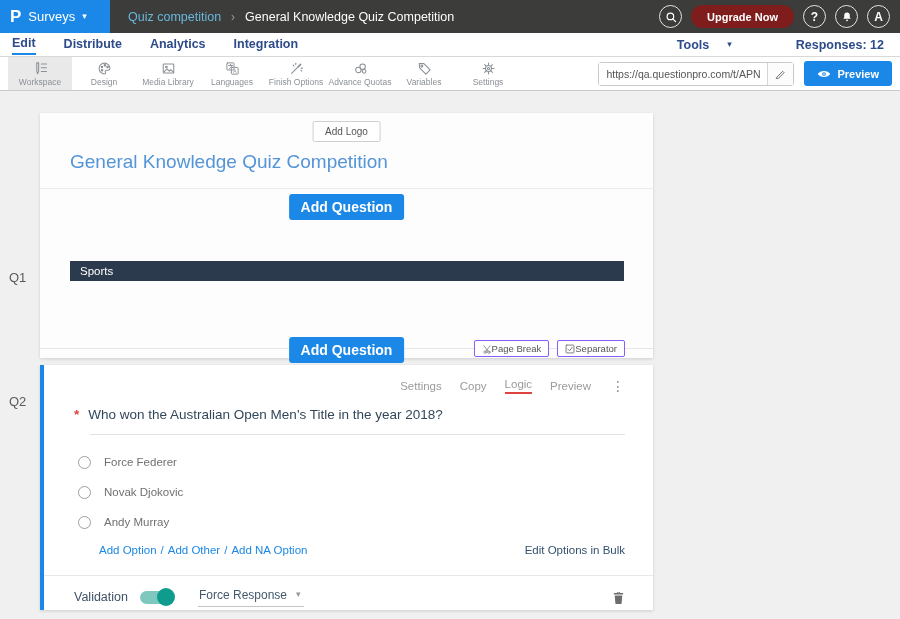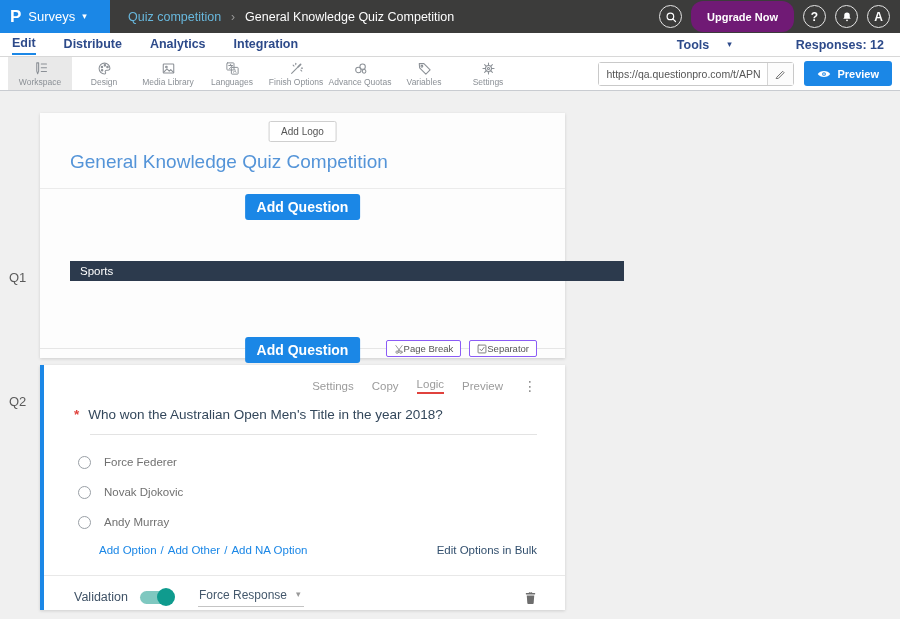--- a/index.html
+++ b/index.html
@@ -12,21 +12,21 @@
   .brand { width:110px; height:33px; background:#1b87e6; color:#fff; display:flex; align-items:center; padding:0 10px; gap:7px; cursor:pointer; }
   .brand .logo { font-weight:bold; font-size:17px; line-height:1; }
   .brand .label { font-size:13px; }
   .caret { font-size:9px; line-height:1; }
   .crumbs { display:flex; align-items:center; gap:10px; margin-left:18px; }
   .crumb-parent { color:#68b7dc; font-size:12.5px; cursor:pointer; }
   .crumb-sep { color:#9a9a9a; font-size:12px; }
   .crumb-current { color:#fdfdfd; font-size:12.5px; }
   .top-actions { margin-left:auto; display:flex; align-items:center; gap:9px; padding-right:10px; }
   .circle-btn { width:23px; height:23px; border:1.6px solid #e4e4e4; border-radius:50%; color:#fff; display:flex; align-items:center; justify-content:center; font-size:12px; font-weight:bold; cursor:pointer; background:transparent; }
-  .upgrade-btn { background:#701a75; color:#fff; border:none; border-radius:12px; height:31px; padding:0 16px; font-size:11px; font-weight:bold; cursor:pointer; }
+  .upgrade-btn { background:#7f1d1d; color:#fff; border:none; border-radius:12px; height:23px; padding:0 16px; font-size:11px; font-weight:bold; cursor:pointer; }
 
   
   .tabbar { height:24px; background:#fff; border-bottom:1px solid #d8d8d8; display:flex; align-items:center; font-size:12.5px; color:#2d4a8a; font-weight:bold; padding:0 12px; }
   .tab { margin-right:28px; cursor:pointer; padding:2px 0 3px 0; }
   .tab.active { border-bottom:2px solid #1b87e6; }
   .tab-right { margin-left:auto; display:flex; align-items:center; gap:32px; padding-right:4px; }
   .tools { cursor:pointer; display:flex; align-items:center; gap:18px; }
   .tools .caret { color:#2d4a8a; }
   .responses { cursor:pointer;padding-left:32px; }
 
@@ -41,21 +41,21 @@
   .url-box { display:flex; align-items:stretch; border:1px solid #c9c9c9; border-radius:3px; background:#fff; height:24px; }
   .url-input { border:none; outline:none; width:168px; font-size:10.5px; color:#555; padding:0 7px; font-family:inherit; background:#fff; }
   .url-edit { width:26px; display:flex; align-items:center; justify-content:center; border-left:1px solid #d5d5d5; color:#6b6b6b; cursor:pointer; background:#fcfcfc; }
   .preview-btn { background:#1b87e6; color:#fff; border:none; border-radius:3px; height:25px; padding:0 13px; font-size:11px; font-weight:bold; display:flex; align-items:center; gap:6px; cursor:pointer; }
 
   
   .canvas { position:relative; width:900px; height:528px; background:#f0f0f0; }
   .q-gutter-label { position:absolute; left:9px; color:#5a5a5a; font-size:13px; }
   #q1-label { top:179px; }
   #q2-label { top:303px; }
-  .card { position:absolute; left:40px; width:525px; background:#fdfdfd; box-shadow:0 1px 3px rgba(0,0,0,.14); }
+  .card { position:absolute; left:40px; width:613px; background:#fdfdfd; box-shadow:0 1px 3px rgba(0,0,0,.14); }
   .card1 { top:22px; height:245px; }
   .card2 { top:274px; height:245px; background:#fff; border-left:4px solid #1b87e6; }
 
   
   .add-logo-btn { position:absolute; top:8px; left:50%; transform:translateX(-50%); background:#fff; border:1px solid #cfcfcf; border-radius:2px; font-size:10px; color:#555; padding:4px 12px; cursor:pointer; }
   .survey-title { position:absolute; top:38px; left:30px; font-size:19px; color:#5494d8; font-weight:normal; }
   .divider-a { position:absolute; top:75px; left:0; right:0; border-top:1px solid #ebebeb; }
   .add-q-btn { background:#1b87e6; color:#fff; border:none; border-radius:3px; font-size:14px; font-weight:bold; padding:5px 12px; cursor:pointer; }
   .add-q-1 { position:absolute; top:81px; left:50%; transform:translateX(-50%); }
   .sports-bar { position:absolute; top:148px; left:30px; width:554px; height:20px; background:#2c3a4d; color:#fff; font-size:11.5px; font-weight:normal; line-height:20px; padding-left:10px; cursor:pointer; }

